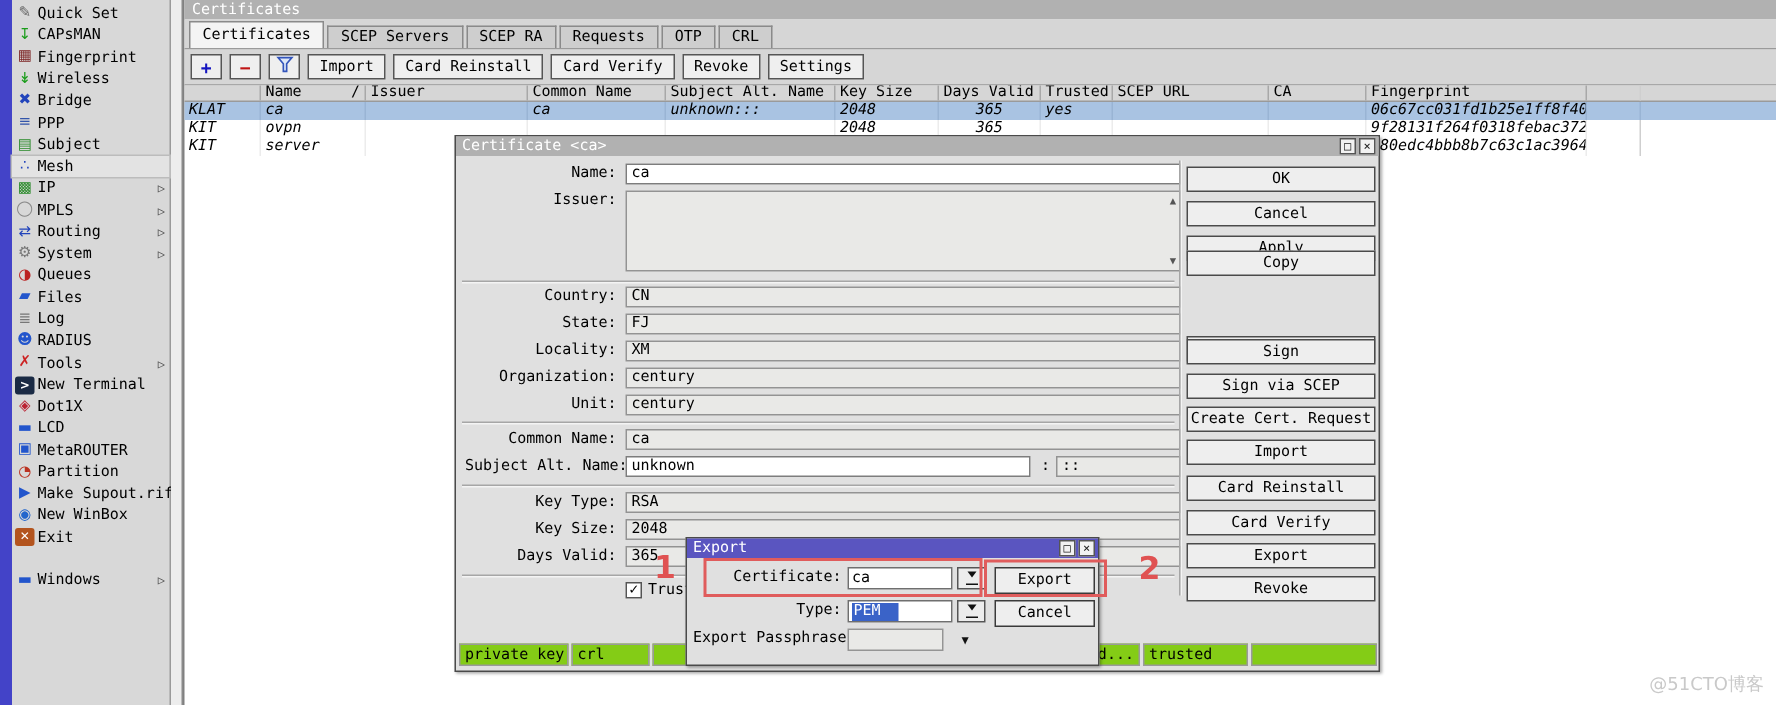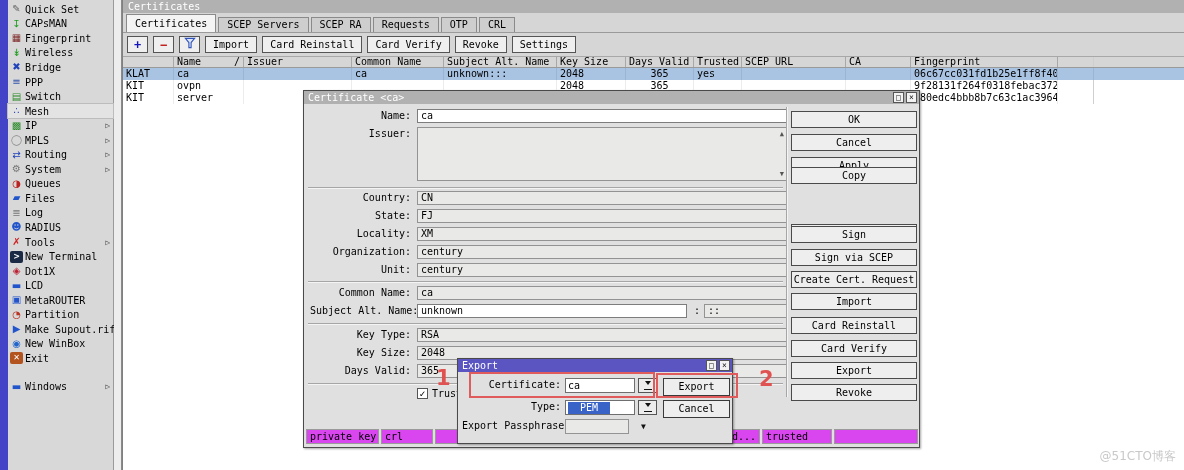--- a/index.html
+++ b/index.html
@@ -51,21 +51,21 @@
   .tab { height:15px; line-height:14px; padding:0 8px; background:#cecece; border:1px solid #8a8a8a; border-bottom:none; font-size:10px; cursor:pointer; }
   .tab.active { background:#f4f4f4; height:18px; line-height:17px; }
   .toolbar { height:24px; background:#d6d6d6; display:flex; align-items:center; gap:5px; padding-left:4px; border-bottom:1px solid #a8a8a8; }
   .tbtn { height:17px; border:1px solid #555; background:#efefef; padding:0 7px; font-size:10px; font-family:inherit; cursor:pointer; line-height:14px; }
   .sq { width:21px; padding:0; text-align:center; font-weight:bold; font-size:12px; }
   .plus { color:#1515c0; } .minus { color:#c01515; }
 
   
   .thead { display:flex; height:11px; background:#d6d6d6; border-bottom:1px solid #9a9a9a; }
   .th { border-right:1px solid #a8a8a8; padding:0 3px; overflow:hidden; white-space:nowrap; line-height:10px; display:flex; justify-content:space-between; }
-  .trow { display:flex; height:12px; line-height:12px; cursor:pointer; }
+  .trow { display:flex; height:12px; line-height:12px; cursor:pointer;font-style:italic; }
   .trow.selected { background:#a9c3e2; }
   .td { padding:0 3px; overflow:hidden; white-space:nowrap; border-right:1px solid #ececec; }
   .trow.selected .td { border-right-color:#99b4d4; }
   .c0{width:51px} .c1{width:70px} .c2{width:108px} .c3{width:92px} .c4{width:113px}
   .c5{width:69px} .c6{width:68px; text-align:center} .c7{width:48px} .c8{width:104px}
   .c9{width:65px} .c10{width:147px} .c11{width:36px; border-right:1px solid #cfcfcf}
 
   
   .dialog { position:absolute; background:#e0e0e0; border:1px solid #4a4a4a; box-shadow:1px 1px 2px rgba(0,0,0,.35); }
   .dlg-title { height:13px; color:#fff; font-size:10px; line-height:13px; padding-left:4px; position:relative; }
@@ -81,28 +81,28 @@
   .field.ro { background:#e9e9e7; border-color:#939393; }
   .w-full { width:370px; } 
   .hr { position:absolute; left:4px; width:475px; height:2px; border-top:1px solid #a6a6a6; border-bottom:1px solid #f4f4f4; }
   .vsep { position:absolute; left:482px; top:36px; bottom:24px; width:2px; border-left:1px solid #a6a6a6; border-right:1px solid #f4f4f4; }
   .dbtn { position:absolute; left:487px; width:126px; height:17px; border:1px solid #4a4a4a; background:#eeeeee; font-size:10px; font-family:inherit; cursor:pointer; text-align:center; line-height:14px; }
   .issuer-box { position:absolute; left:107px; top:0; width:370px; height:54px; border:1px solid #939393; background:#e9e9e7; }
   .sarr { position:absolute; right:2px; font-size:7px; color:#555; cursor:pointer; }
   .checkrow { display:flex; align-items:center; gap:4px; position:absolute; left:107px; top:0; }
   .checkbox { width:11px; height:11px; border:1px solid #555; background:#fff; font-size:10px; line-height:10px; text-align:center; cursor:pointer; }
   .statusbar { position:absolute; left:2px; bottom:3px; width:612px; height:15px; display:flex; gap:2px; }
-  .sseg { border:1px solid #9a9a9a; background:#d946ef; height:15px; font-size:10px; line-height:13px; padding:0 3px; overflow:hidden; white-space:nowrap; }
+  .sseg { border:1px solid #9a9a9a; background:#84cc16; height:15px; font-size:10px; line-height:13px; padding:0 3px; overflow:hidden; white-space:nowrap; }
 
   
   .erow { position:absolute; left:4px; height:15px; }
   .elabel { position:absolute; left:0; top:1px; width:99px; text-align:right; font-size:10px; white-space:nowrap; }
   .efield { position:absolute; left:103px; top:0; width:70px; height:15px; border:1px solid #6f6f6f; background:#fff; font-size:10px; line-height:13px; padding:0 2px; }
   .efield.ro { background:#e9e9e7; border-color:#949494; width:64px; }
-  .sel { display:inline-block; background:#3a63c8; color:#fff; padding:0 12px 0 12px; height:12px; line-height:12px; margin-top:0.5px; }
+  .sel { display:inline-block; background:#3a63c8; color:#fff; padding:0 12px 0 1px; height:12px; line-height:12px; margin-top:0.5px; }
   .ddbtn { position:absolute; left:176px; top:0; width:19px; height:15px; border:1px solid #555; background:#ececec; cursor:pointer; display:flex; flex-direction:column; align-items:center; justify-content:center; }
   .ddbtn .tri { width:0; height:0; border:3px solid transparent; border-top:4px solid #111; }
   .ddbtn .bar { width:8px; height:1px; background:#111; margin-top:1px; }
   .exbtn { position:absolute; left:205px; width:67px; height:18px; border:1px solid #3a3a3a; background:#eeeeee; font-size:10px; font-family:inherit; text-align:center; line-height:16px; cursor:pointer; }
   .expand-arr { position:absolute; left:179px; top:3px; font-size:8px; color:#111; cursor:pointer; }
 
   
   .ann-num { position:absolute; color:#e05252; font-size:21px; font-weight:bold; font-family:"DejaVu Sans", sans-serif; z-index:60; }
   .ann-rect { position:absolute; border:2px solid #e05c5c; z-index:60; }
 
@@ -137,21 +137,21 @@
     <div class="side-item">
         <span class="ic">✖</span>
         <span class="lbl">Bridge</span>
       </div>
     <div class="side-item">
         <span class="ic">≡</span>
         <span class="lbl">PPP</span>
       </div>
     <div class="side-item">
         <span class="ic">▤</span>
-        <span class="lbl">Switch</span>
+        <span class="lbl">Subject</span>
       </div>
     <div class="side-item hovered">
         <span class="ic">∴</span>
         <span class="lbl">Mesh</span>
       </div>
     <div class="side-item">
         <span class="ic">▩</span>
         <span class="lbl">IP</span>
         <span class="arr">▷</span>
       </div>

